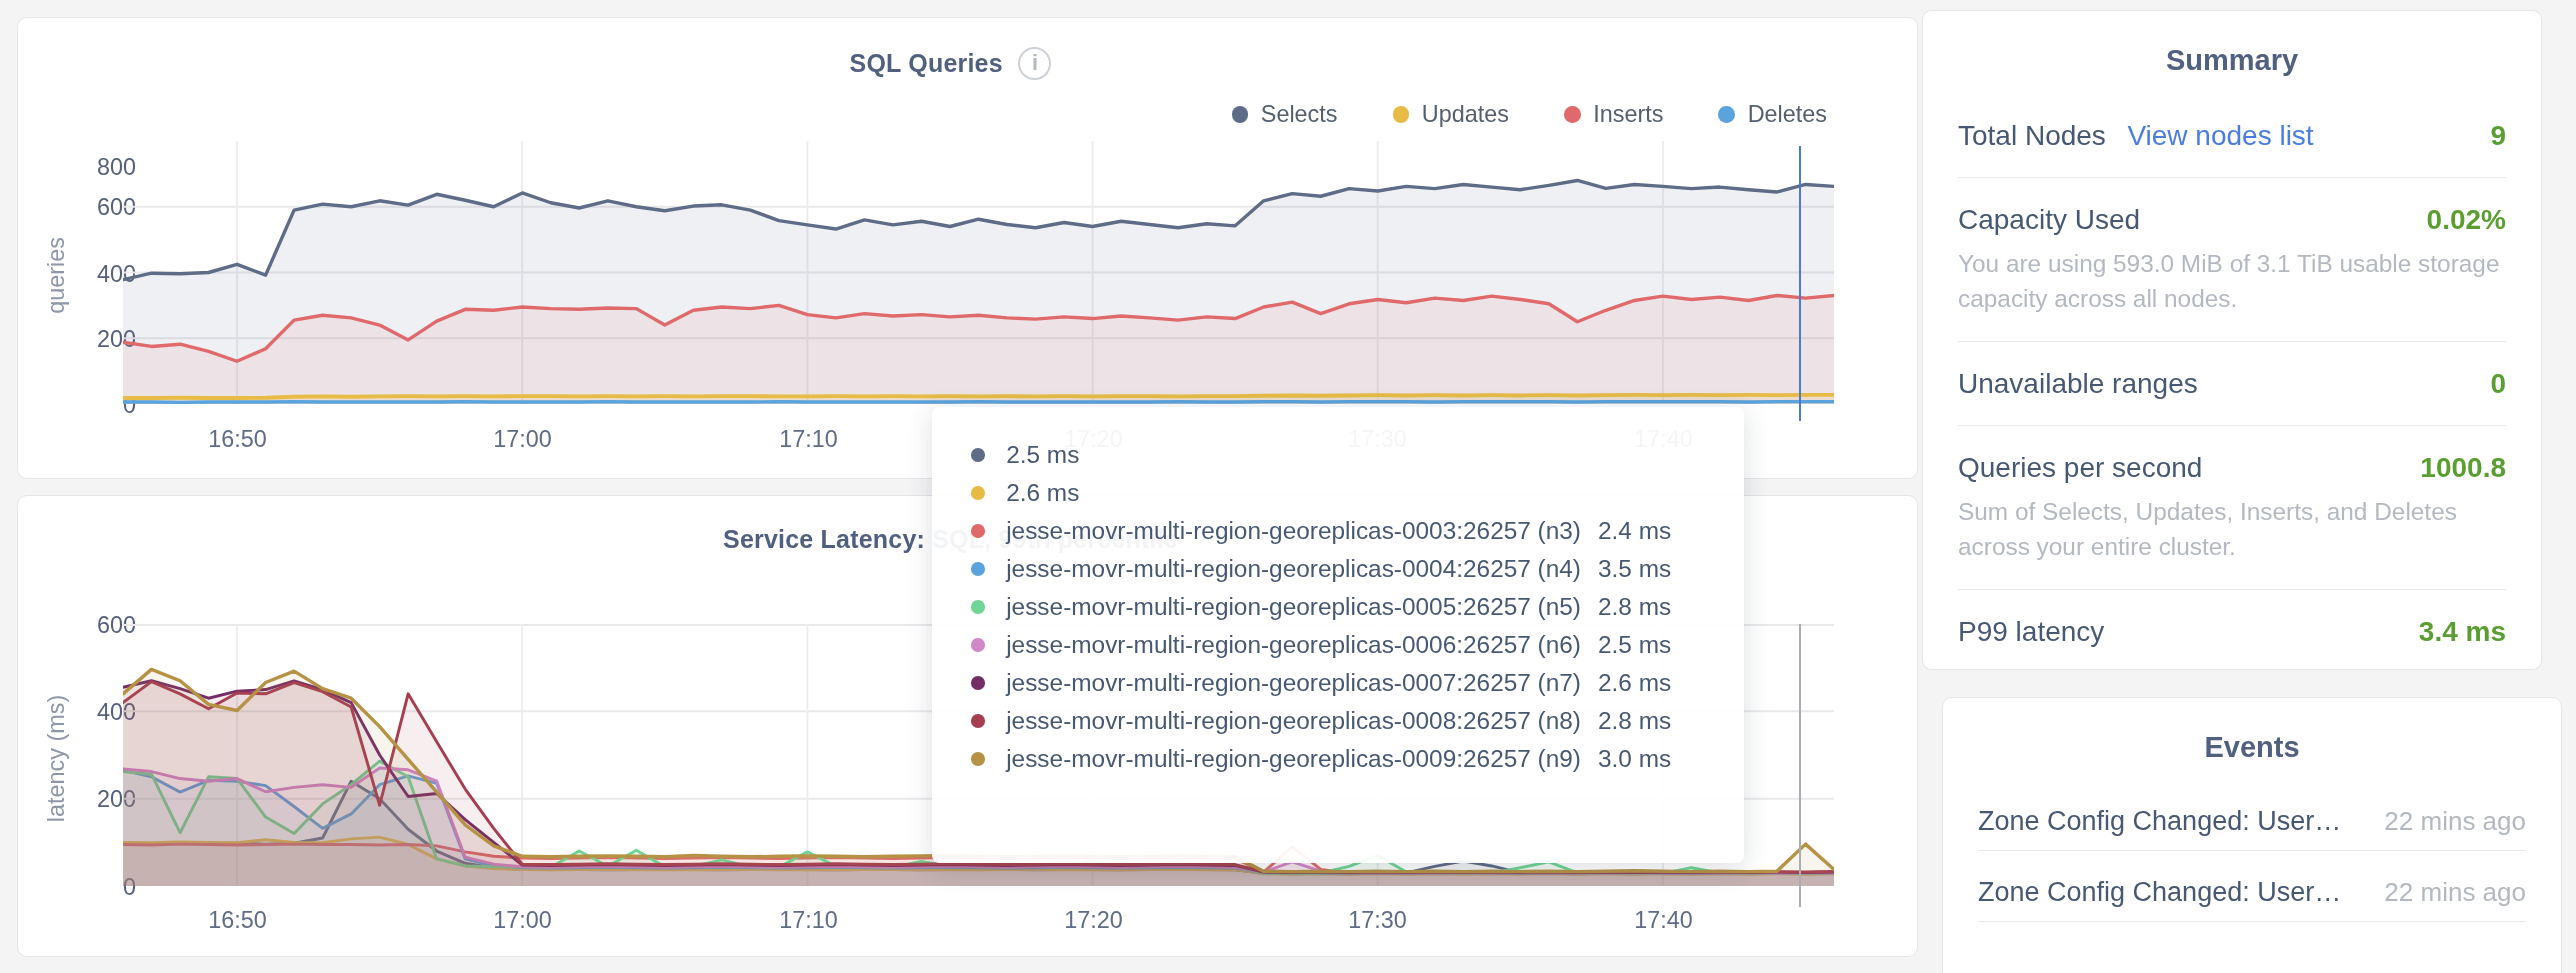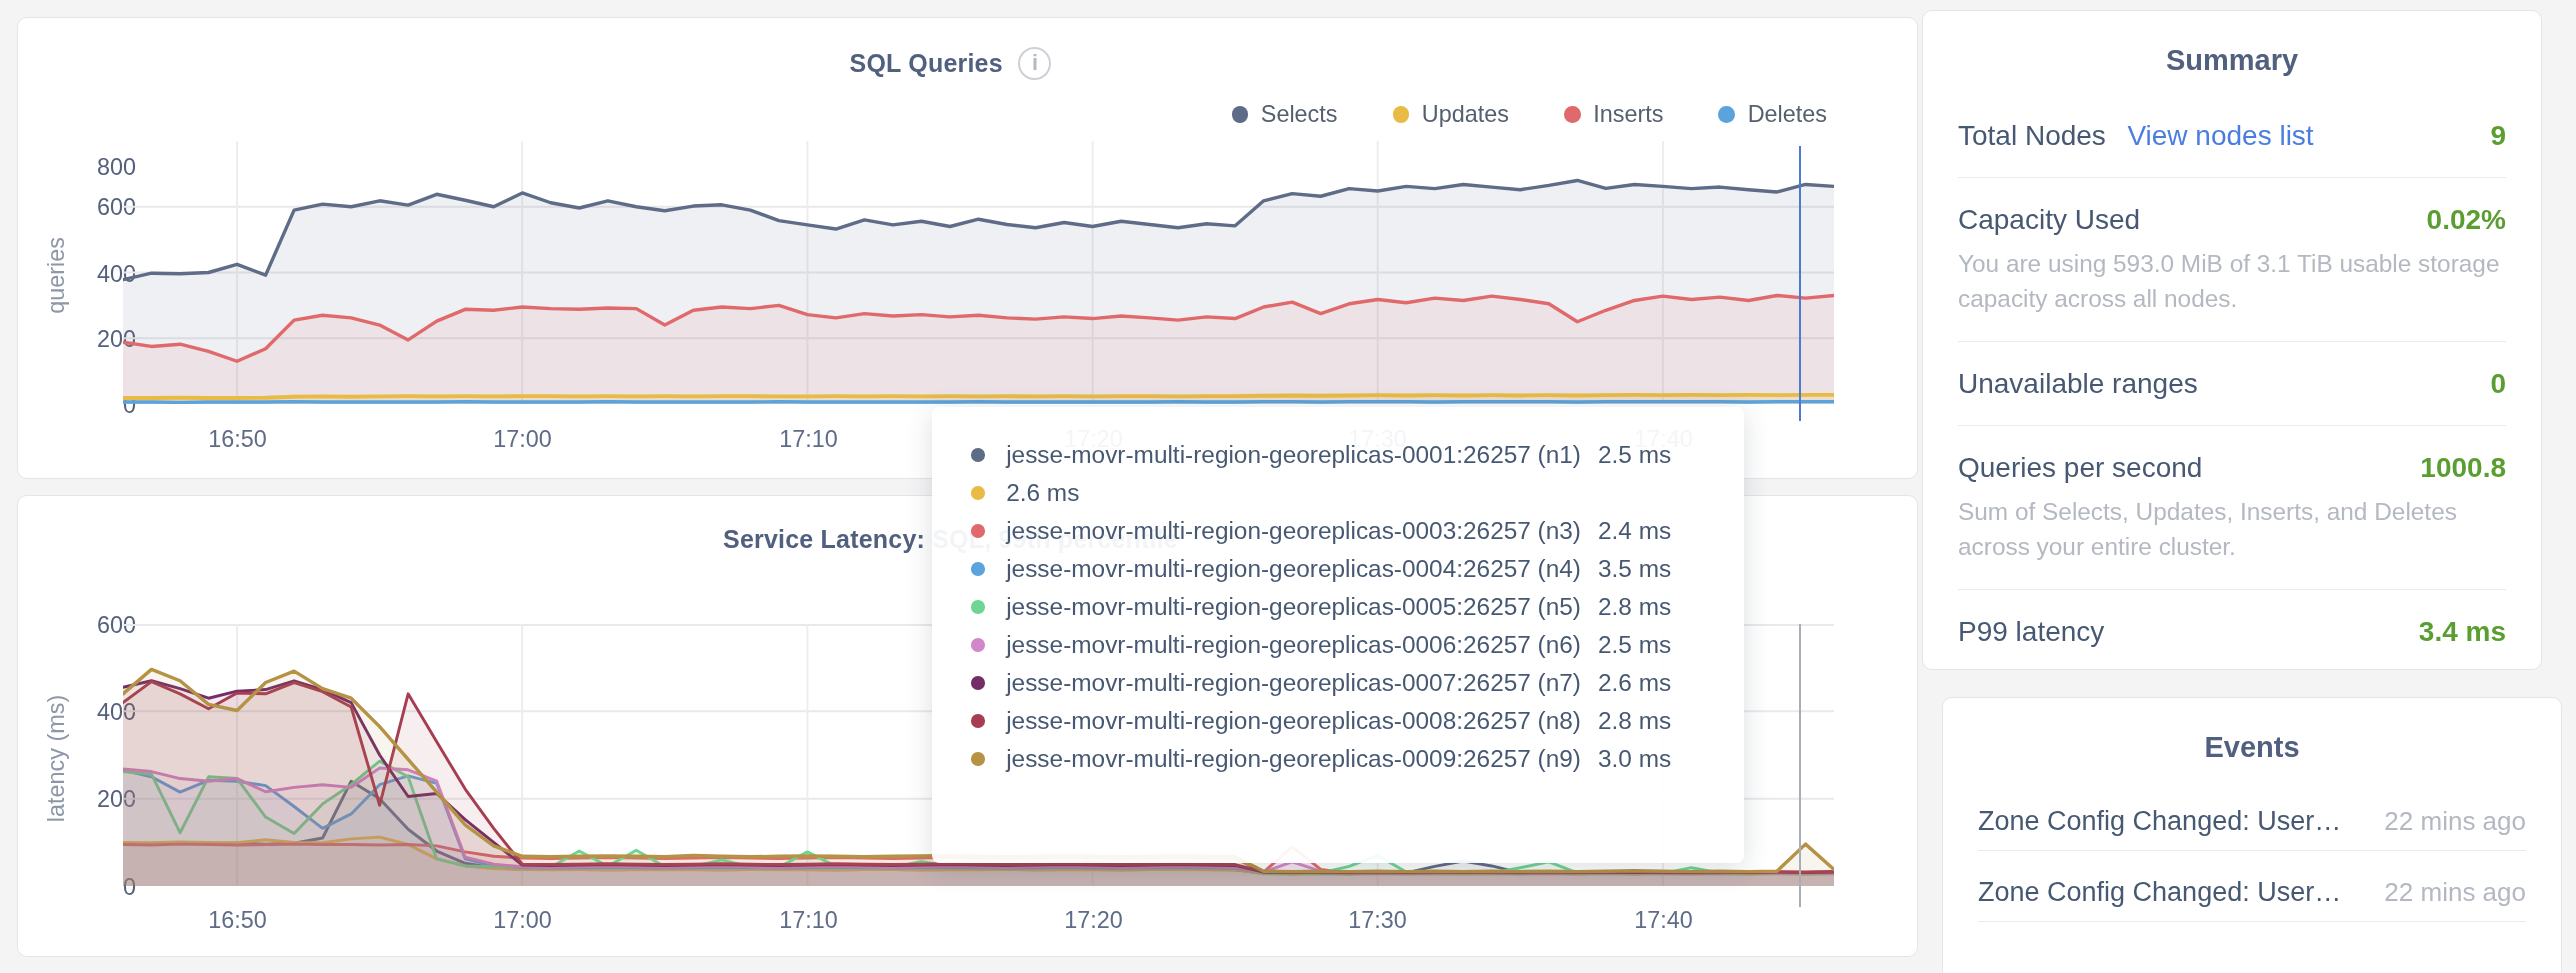--- a/index.html
+++ b/index.html
@@ -210,21 +210,20 @@
 <span class="xtick" style="left:740px;  top:907px;">17:10</span>
 <span class="xtick" style="left:1025px; top:907px;">17:20</span>
 <span class="xtick" style="left:1309px; top:907px;">17:30</span>
 <span class="xtick" style="left:1595px; top:907px;">17:40</span>
 
 <div class="hover-line" id="hover-line-2"></div>
 
 <div class="tooltip">
   <div class="tt-row">
     <span class="tt-dot" style="background-color: rgb(95, 108, 135);"></span>
-    <span class="tt-name">jesse-movr-multi-region-georeplicas-0001:26257 (n1)</span>
     <span class="tt-value">2.5 ms</span>
   </div>
   <div class="tt-row">
     <span class="tt-dot" style="background-color: rgb(231, 187, 69);"></span>
     <span class="tt-value">2.6 ms</span>
   </div>
   <div class="tt-row">
     <span class="tt-dot" style="background-color: rgb(224, 105, 107);"></span>
     <span class="tt-name">jesse-movr-multi-region-georeplicas-0003:26257 (n3)</span>
     <span class="tt-value">2.4 ms</span>

